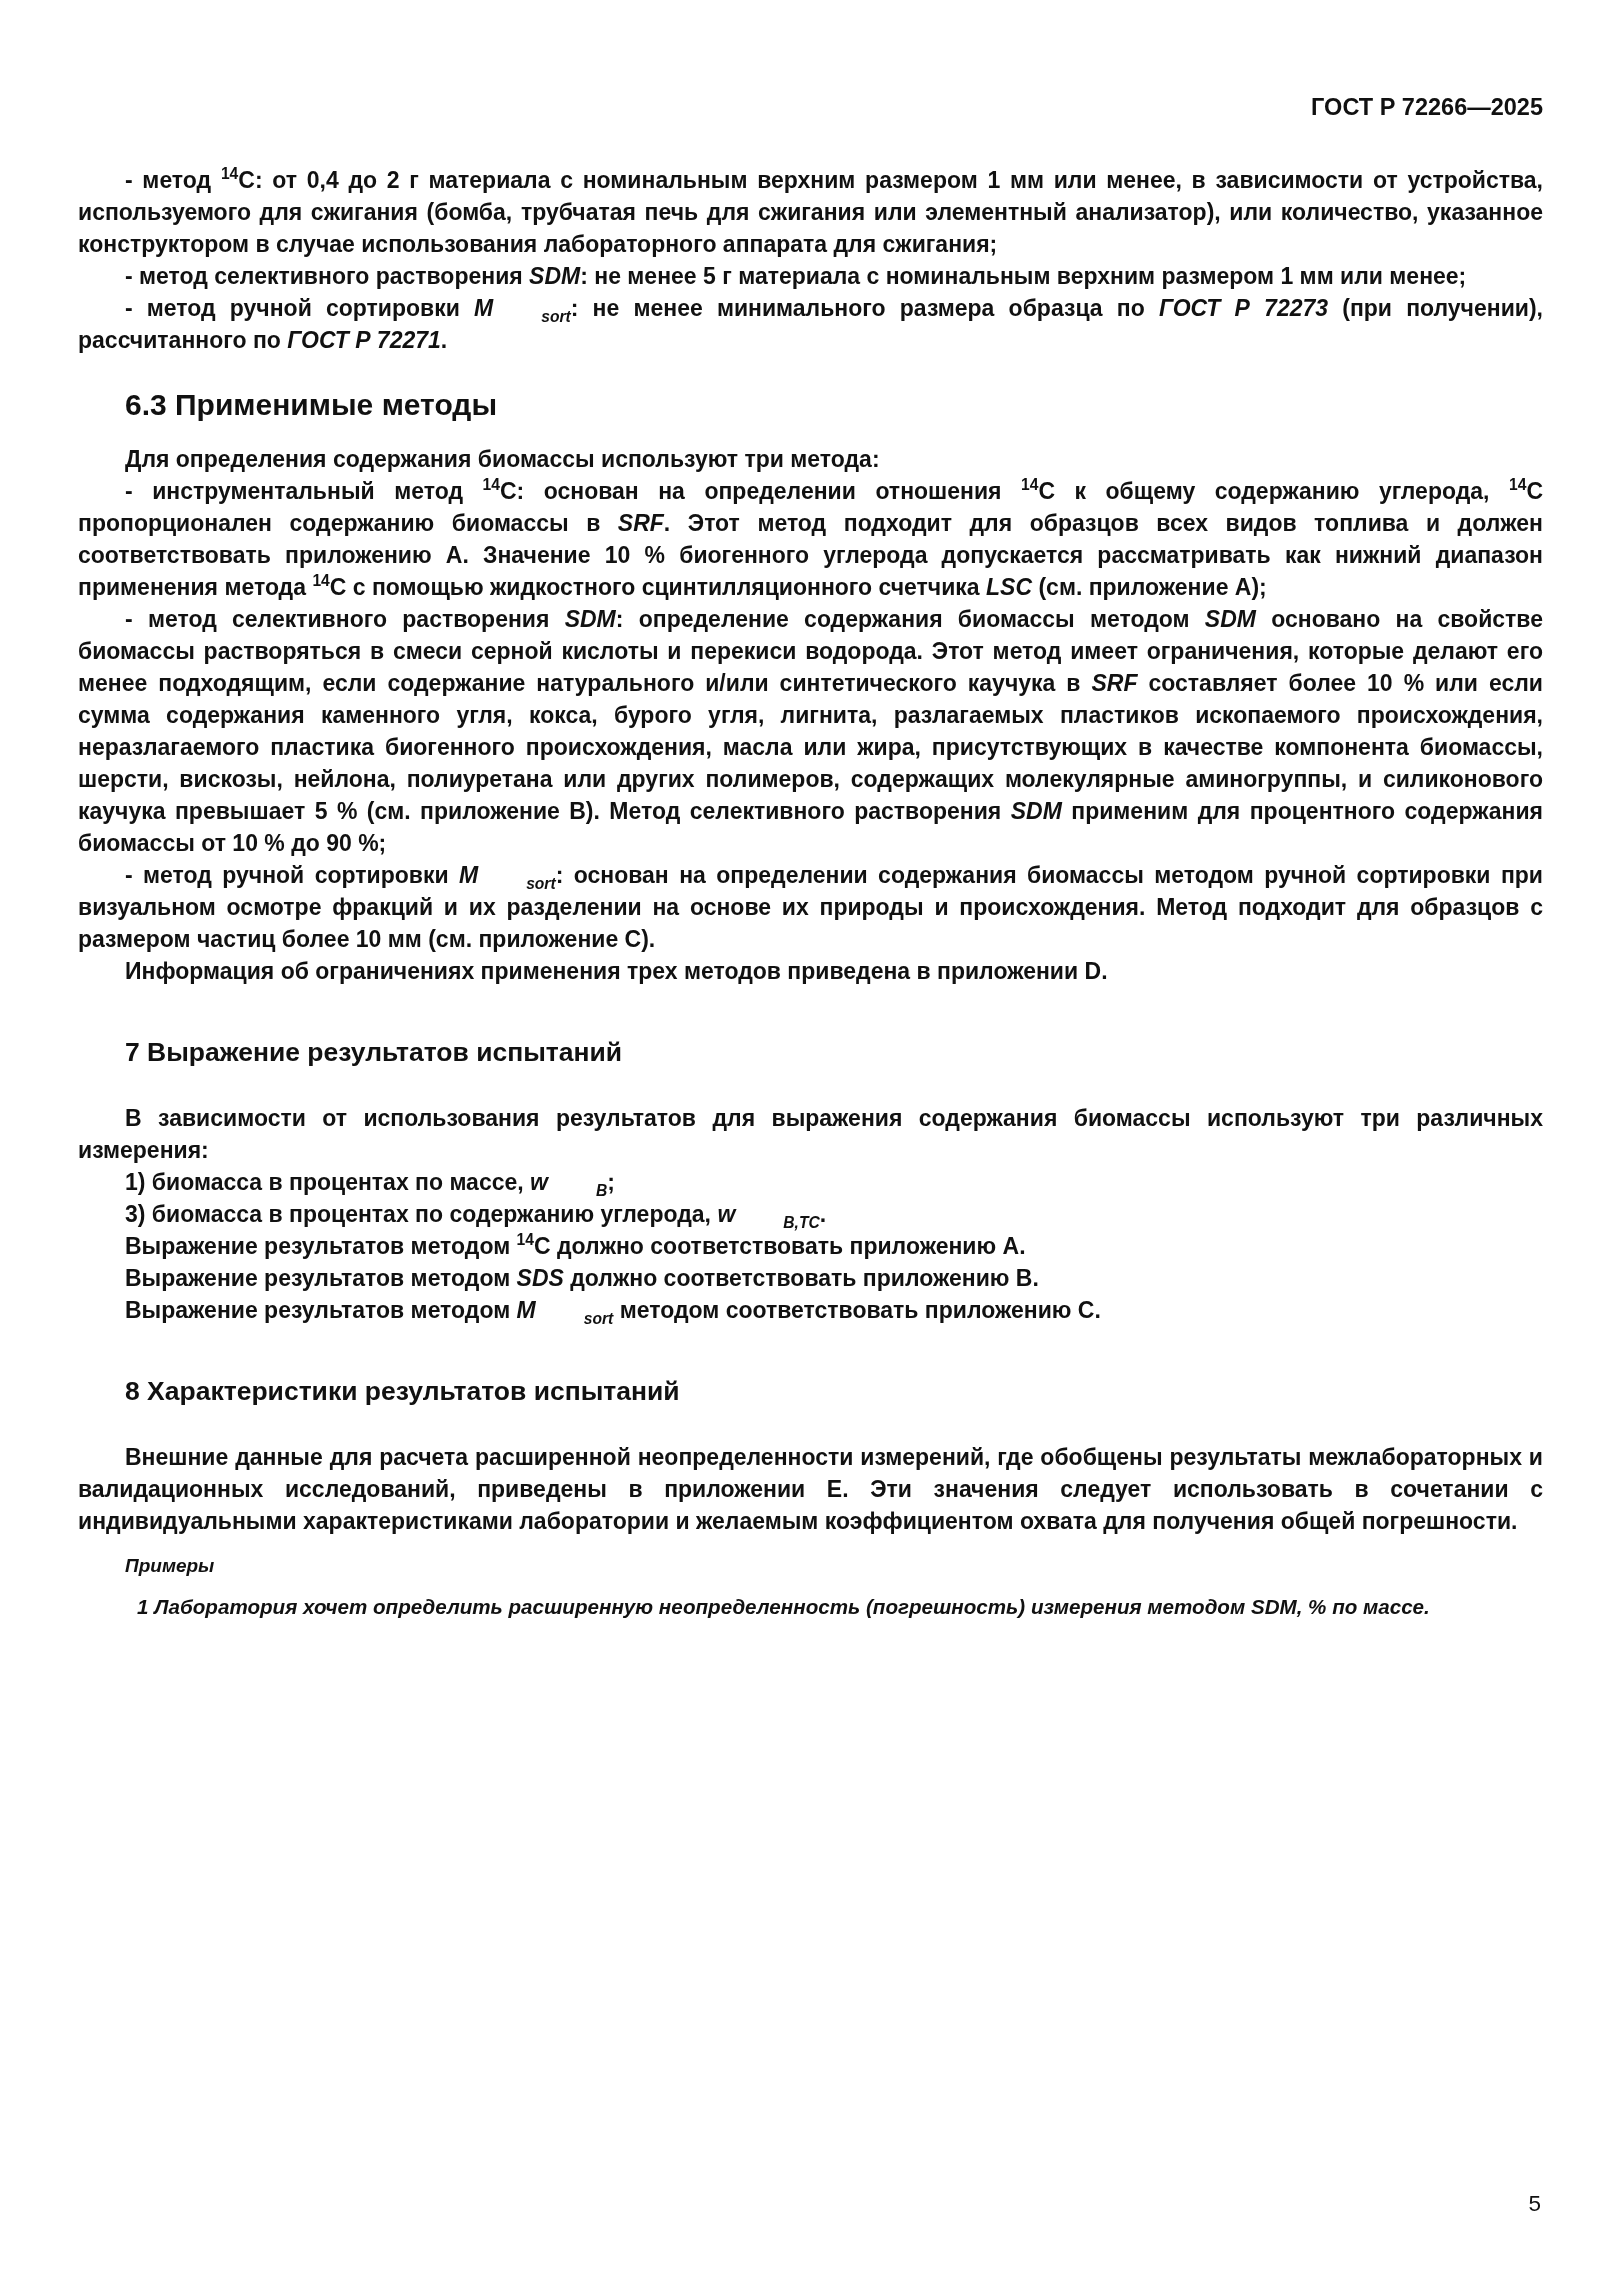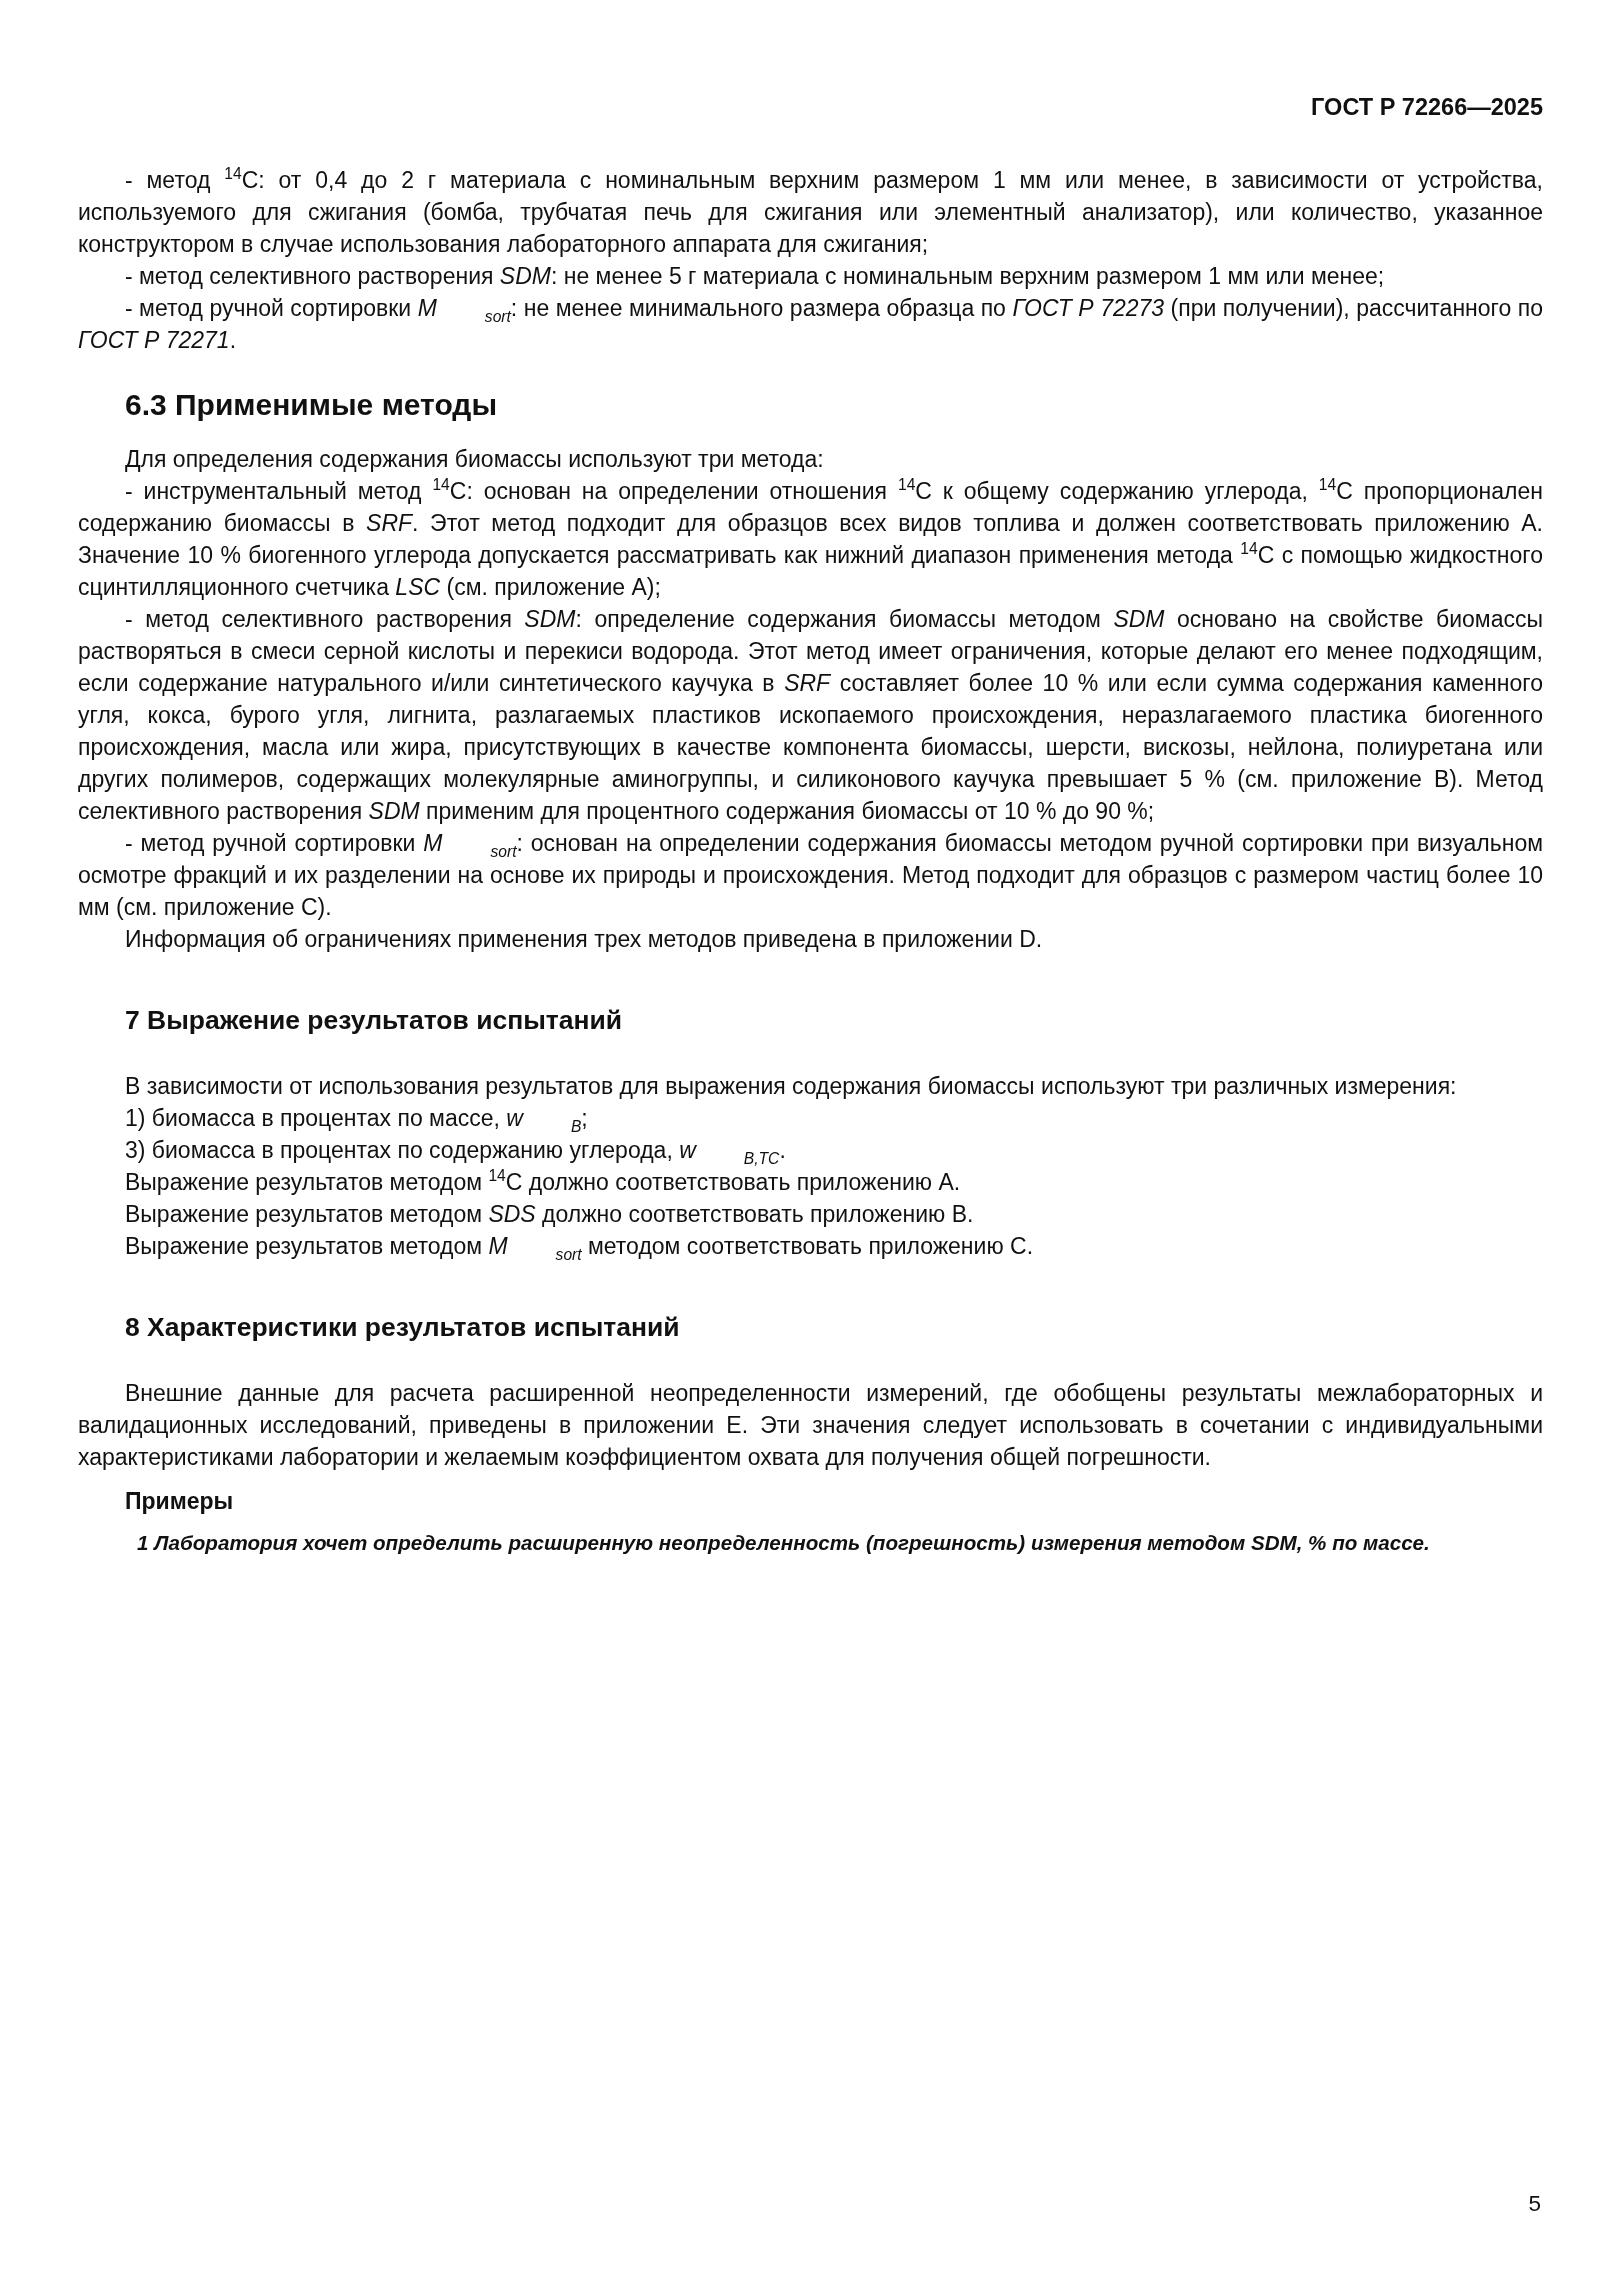--- a/index.html
+++ b/index.html
@@ -27,20 +27,21 @@
     margin-bottom: 43px;
   }
   .doc-body {
     font-size: 23px;
     line-height: 32px;
   }
   p.para {
     margin: 0;
     text-align: justify;
     text-indent: 47px;
+    font-weight: bold;
   }
   h3.h3 {
     font-size: 30px;
     line-height: 32px;
     font-weight: bold;
     margin: 33px 0 21.6px 0;
     text-indent: 47px;
   }
   h2.h2 {
     font-size: 26.5px;
@@ -55,21 +56,22 @@
     text-indent: 47px;
     font-weight: bold;
     font-style: italic;
     font-size: 20.6px;
     line-height: 29px;
   }
   p.example-title {
     margin: 13.7px 0 3.9px 0;
     text-indent: 47px;
     font-weight: bold;
-    font-size: 23px;
+    font-style: italic;
+    font-size: 19px;
     line-height: 29px;
   }
   .doc-footer {
     position: absolute;
     right: 80px;
     bottom: 76px;
     font-size: 22.5px;
   }
   
   span.sup { vertical-align: super; font-size: 0.68em; line-height: 0; }

